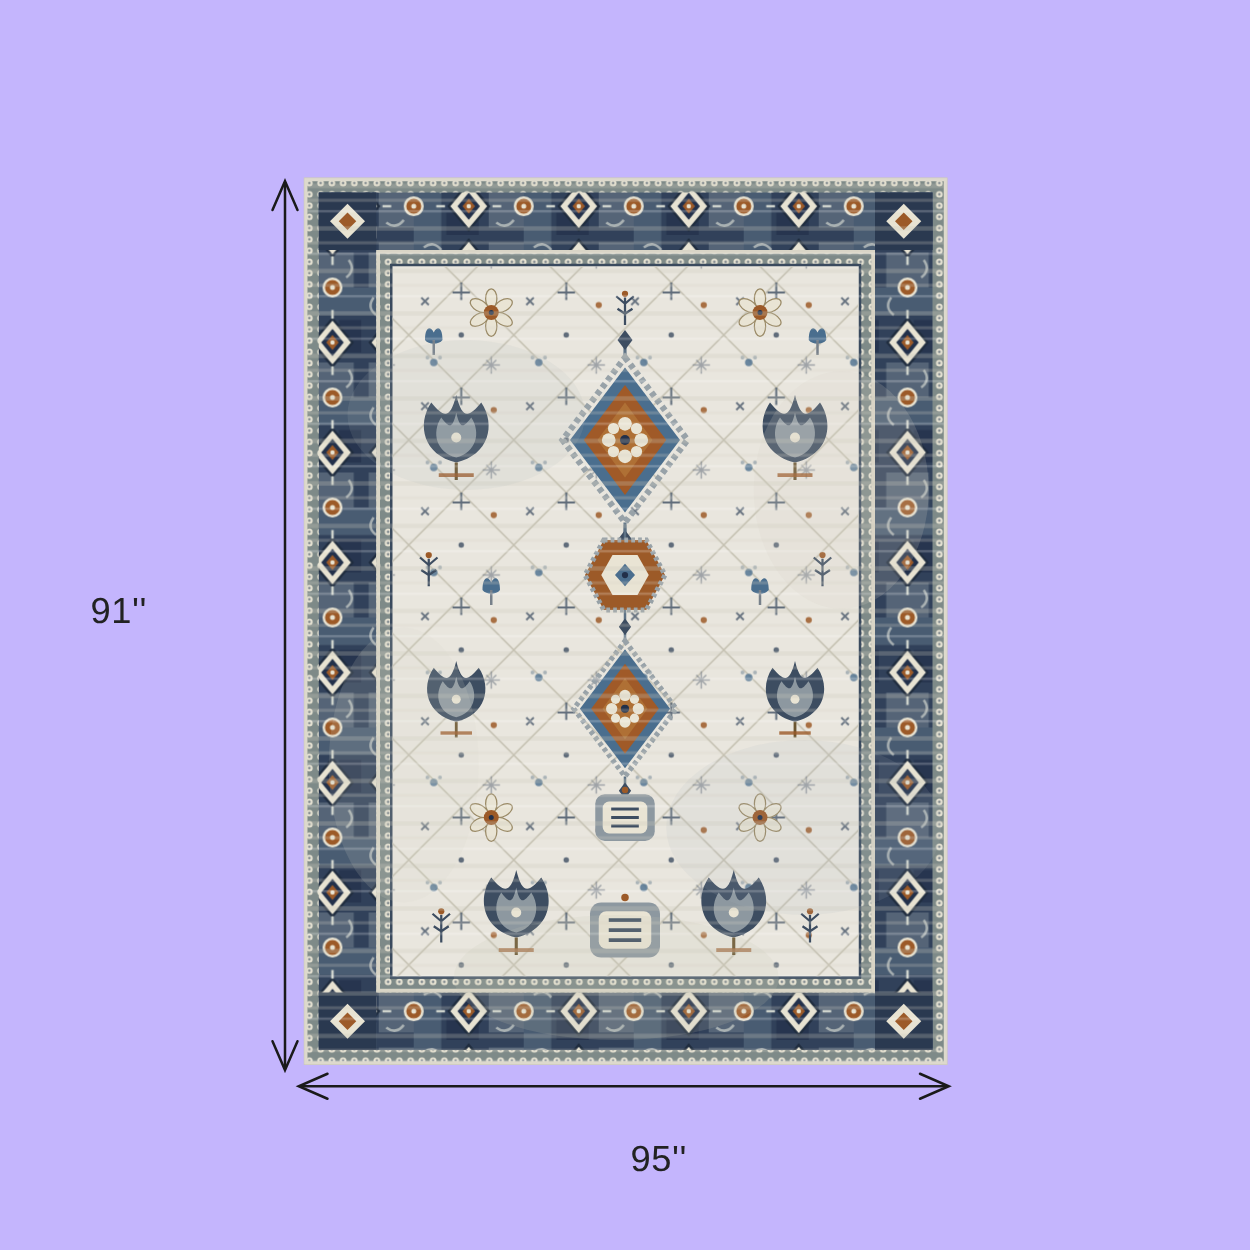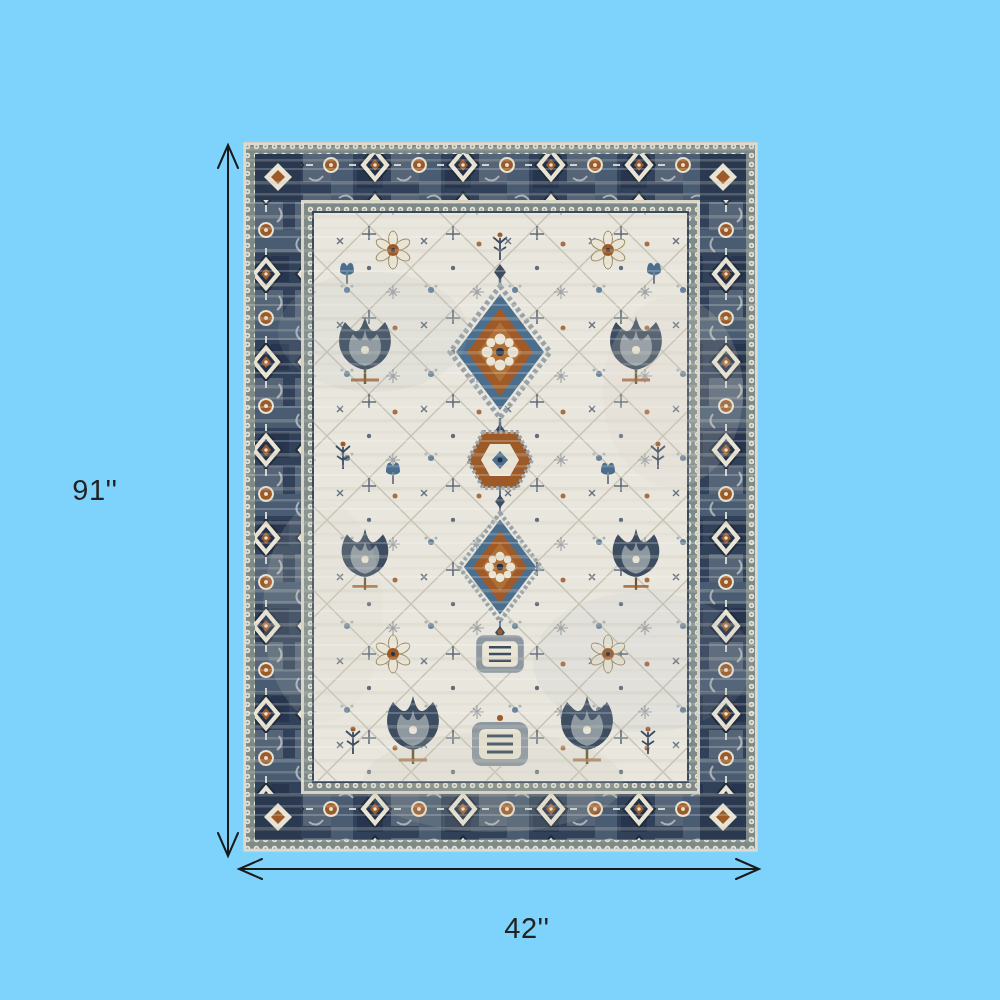--- a/index.html
+++ b/index.html
@@ -1,21 +1,21 @@
 <!DOCTYPE html>
 <html><head>
 <meta charset="utf-8">
 <style>
   html, body { margin: 0; padding: 0; }
   body { background: #ffffff; font-family: "Liberation Sans", sans-serif; }
   .canvas {
     position: relative;
     width: 1000px;
     height: 1000px;
-    background: #7dd3fc;
+    background: #c4b5fd;
     overflow: hidden;
   }
   .rug {
     position: absolute;
     left: 243px;
     top: 142px;
   }
   .dim-overlay {
     position: absolute;
     left: 0; top: 0;
@@ -269,15 +269,15 @@
     </g>
     <g stroke="#1a1a1a" stroke-width="2" fill="none" stroke-linecap="round">
       <line x1="241" y1="869" x2="757" y2="869"></line>
       <path d="M262,859 L239,869 L262,879"></path>
       <path d="M736,859 L759,869 L736,879"></path>
     </g>
   </svg>
 
   <div class="dim-label height">91''</div>
 
-  <div class="dim-label width">42''</div>
+  <div class="dim-label width">95''</div>
 
 </div>
 
 </body></html>

